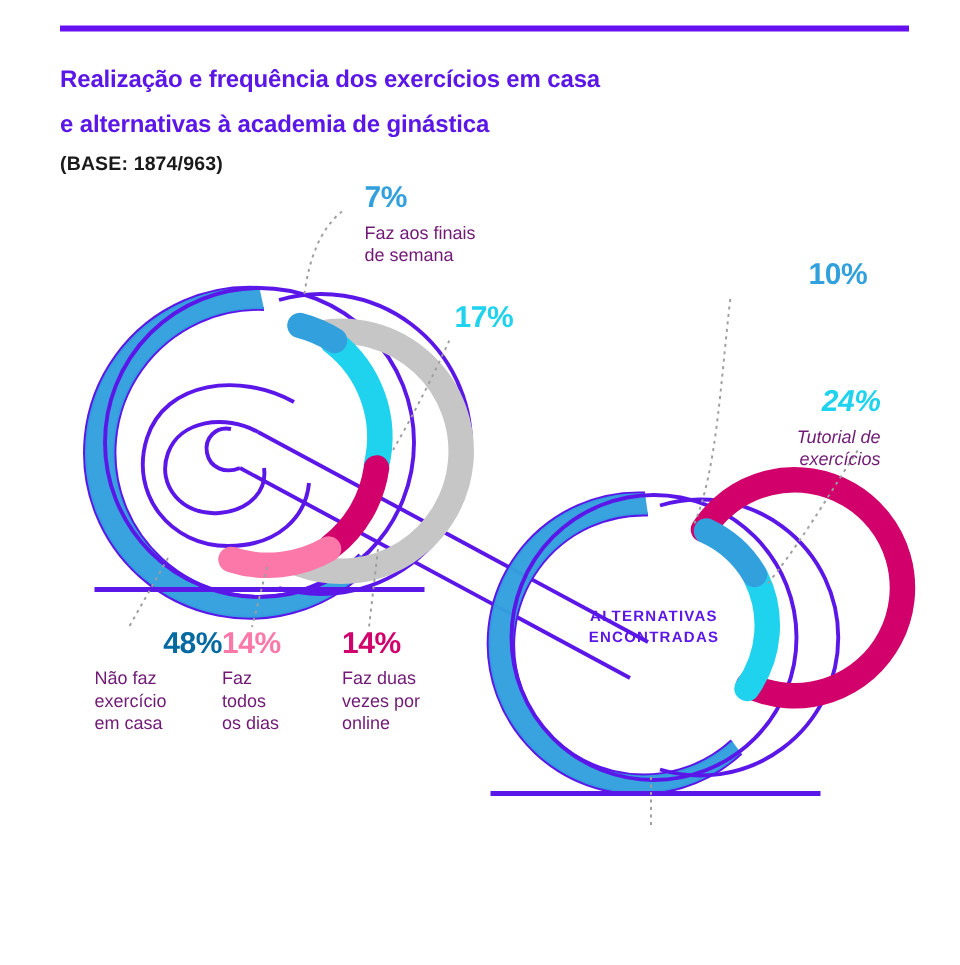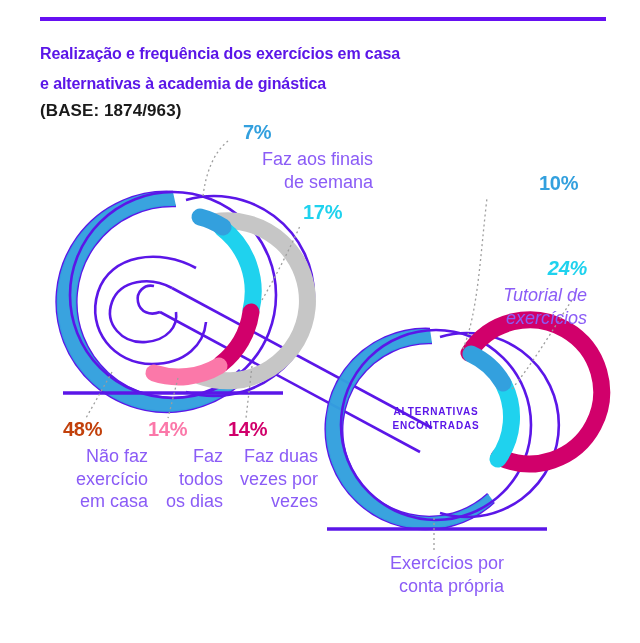--- a/index.html
+++ b/index.html
@@ -20,39 +20,39 @@
   .title{
     position:absolute;left:40px;top:44px;width:480px;
     color:#5B16E8;
     font-size:16px;font-weight:bold;line-height:1.28;
     letter-spacing:-0.1px;
   }
   .title .l2{display:block;margin-top:10px;}
 
   .base{
     position:absolute;left:40px;top:101px;
-    color:#1a1a1a;font-size:17px;font-weight:bold;letter-spacing:0.1px;
+    color:#1a1a1a;font-size:13px;font-weight:bold;letter-spacing:0.1px;
   }
 
   svg.art{position:absolute;left:0;top:0;width:640px;height:643px;}
 
   .callout{position:absolute;}
   .callout .pct{
     font-size:20px;font-weight:bold;line-height:1;margin:0 0 6px 0;
     letter-spacing:-0.3px;
   }
   .callout .desc{
-    font-size:18px;color:#8b5cf6;line-height:1.26;font-weight:400;text-align:right;
+    font-size:12px;color:#701a75;line-height:1.26;font-weight:400;
   }
   .ta-right{text-align:right;font-style:italic;}
   .ta-center{text-align:center;}
 
   .c-blue{color:#33A0DE;}
   .c-cyan{color:#1FD2EE;}
-  .c-gray{color:#c2410c;}
+  .c-gray{color:#0369a1;text-align:right;}
   .c-pink{color:#FB78A9;}
   .c-magenta{color:#D1006B;}
 
   .center-label{
     position:absolute;
     color:#5B16E8;font-size:10px;font-weight:bold;
     line-height:1.42;letter-spacing:0.85px;text-align:center;
     width:160px;
   }
 </style>
@@ -182,36 +182,32 @@
       <span>todos</span><br>
       <span>os dias</span>
     </div>
   </div>
 
   <div class="callout" style="left:228px;top:419px;width:90px;">
     <div class="pct c-magenta">14%</div>
     <div class="desc">
       <span>Faz duas</span><br>
       <span>vezes por</span><br>
-      <span>vezes</span>
+      <span>online</span>
     </div>
   </div>
 
   <div class="callout" style="left:496px;top:173px;width:125px;margin-left:43px;">
     <div class="pct c-blue">10%</div>
   </div>
 
   <div class="callout ta-right" style="left:452px;top:258px;width:135px;">
     <div class="pct c-cyan">24%</div>
     <div class="desc">
       <span>Tutorial de</span><br>
       <span>exercícios</span>
     </div>
   </div>
 
   <div class="callout ta-center" style="left:364px;top:552px;width:140px;">
-    <div class="desc">
-      <span>Exercícios por</span><br>
-      <span>conta própria</span>
-    </div>
   </div>
 
 </div>
 
 </body></html>

